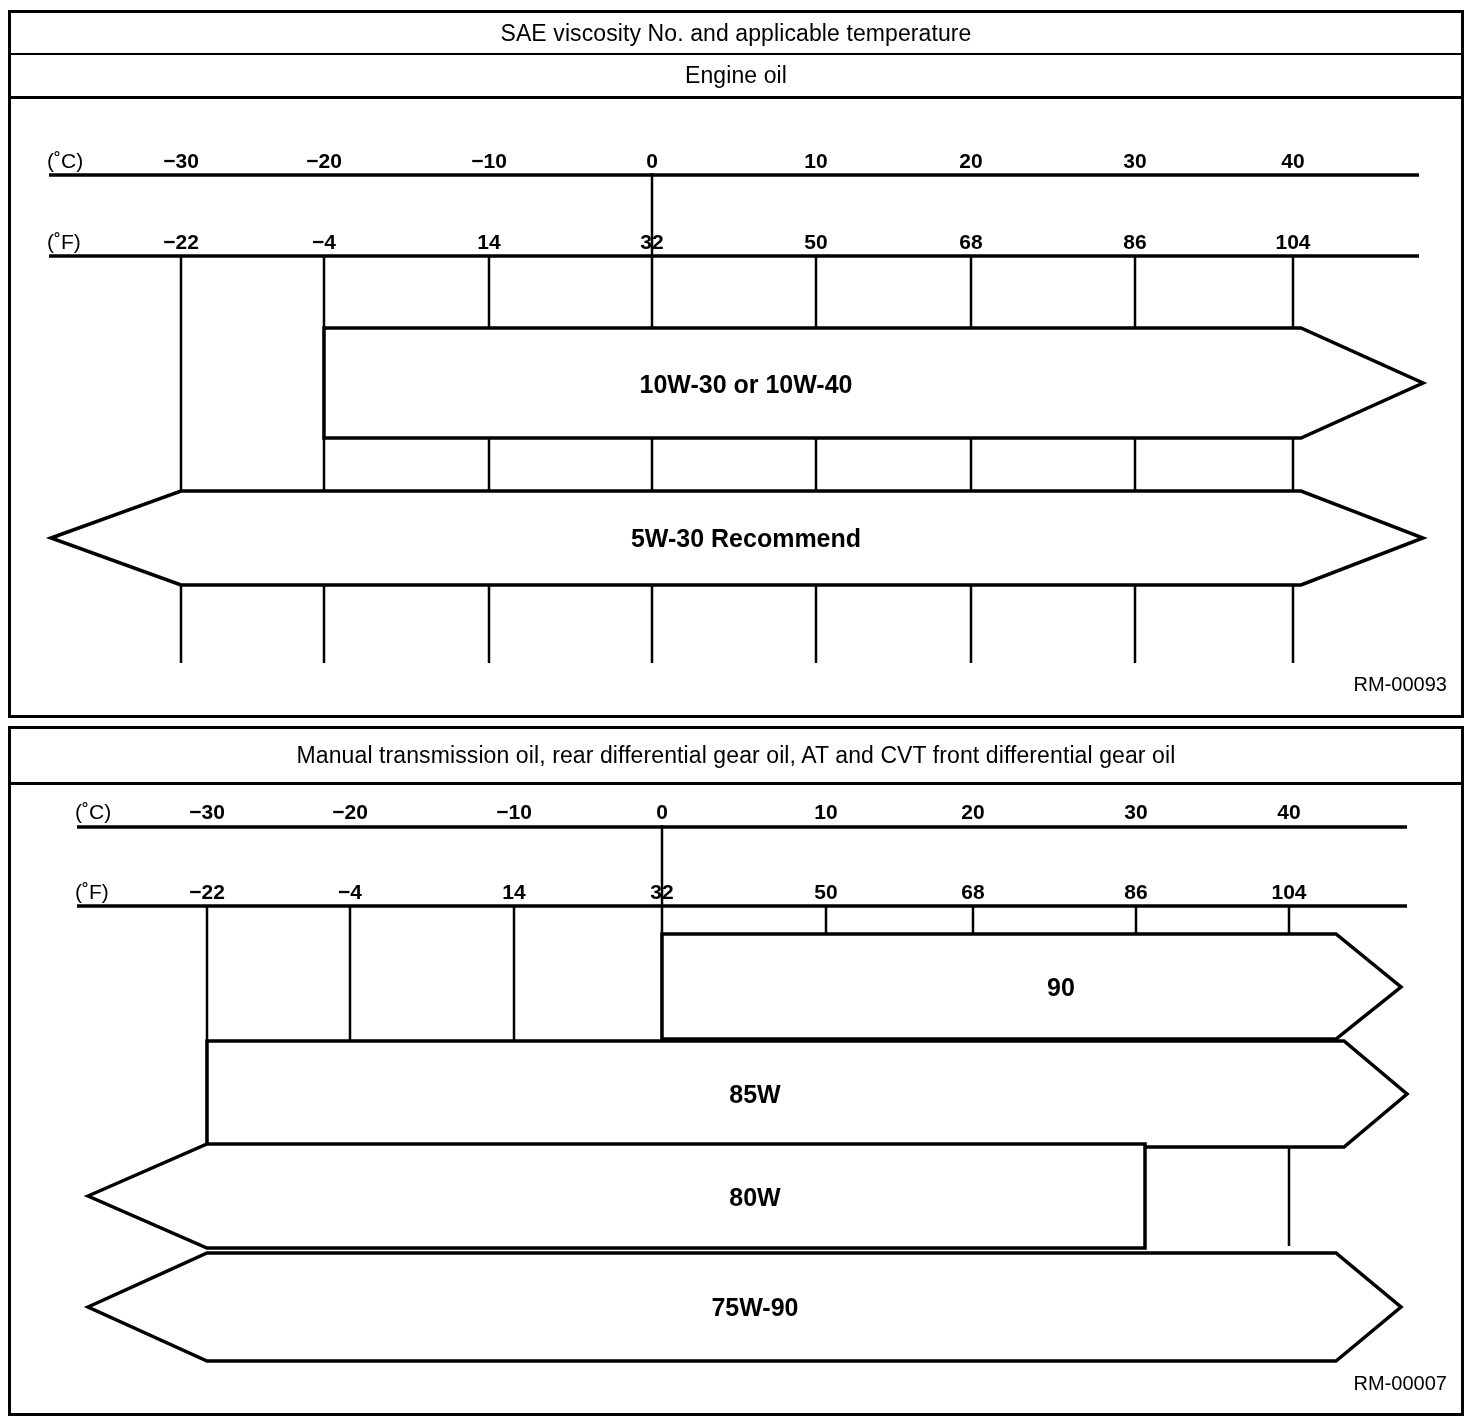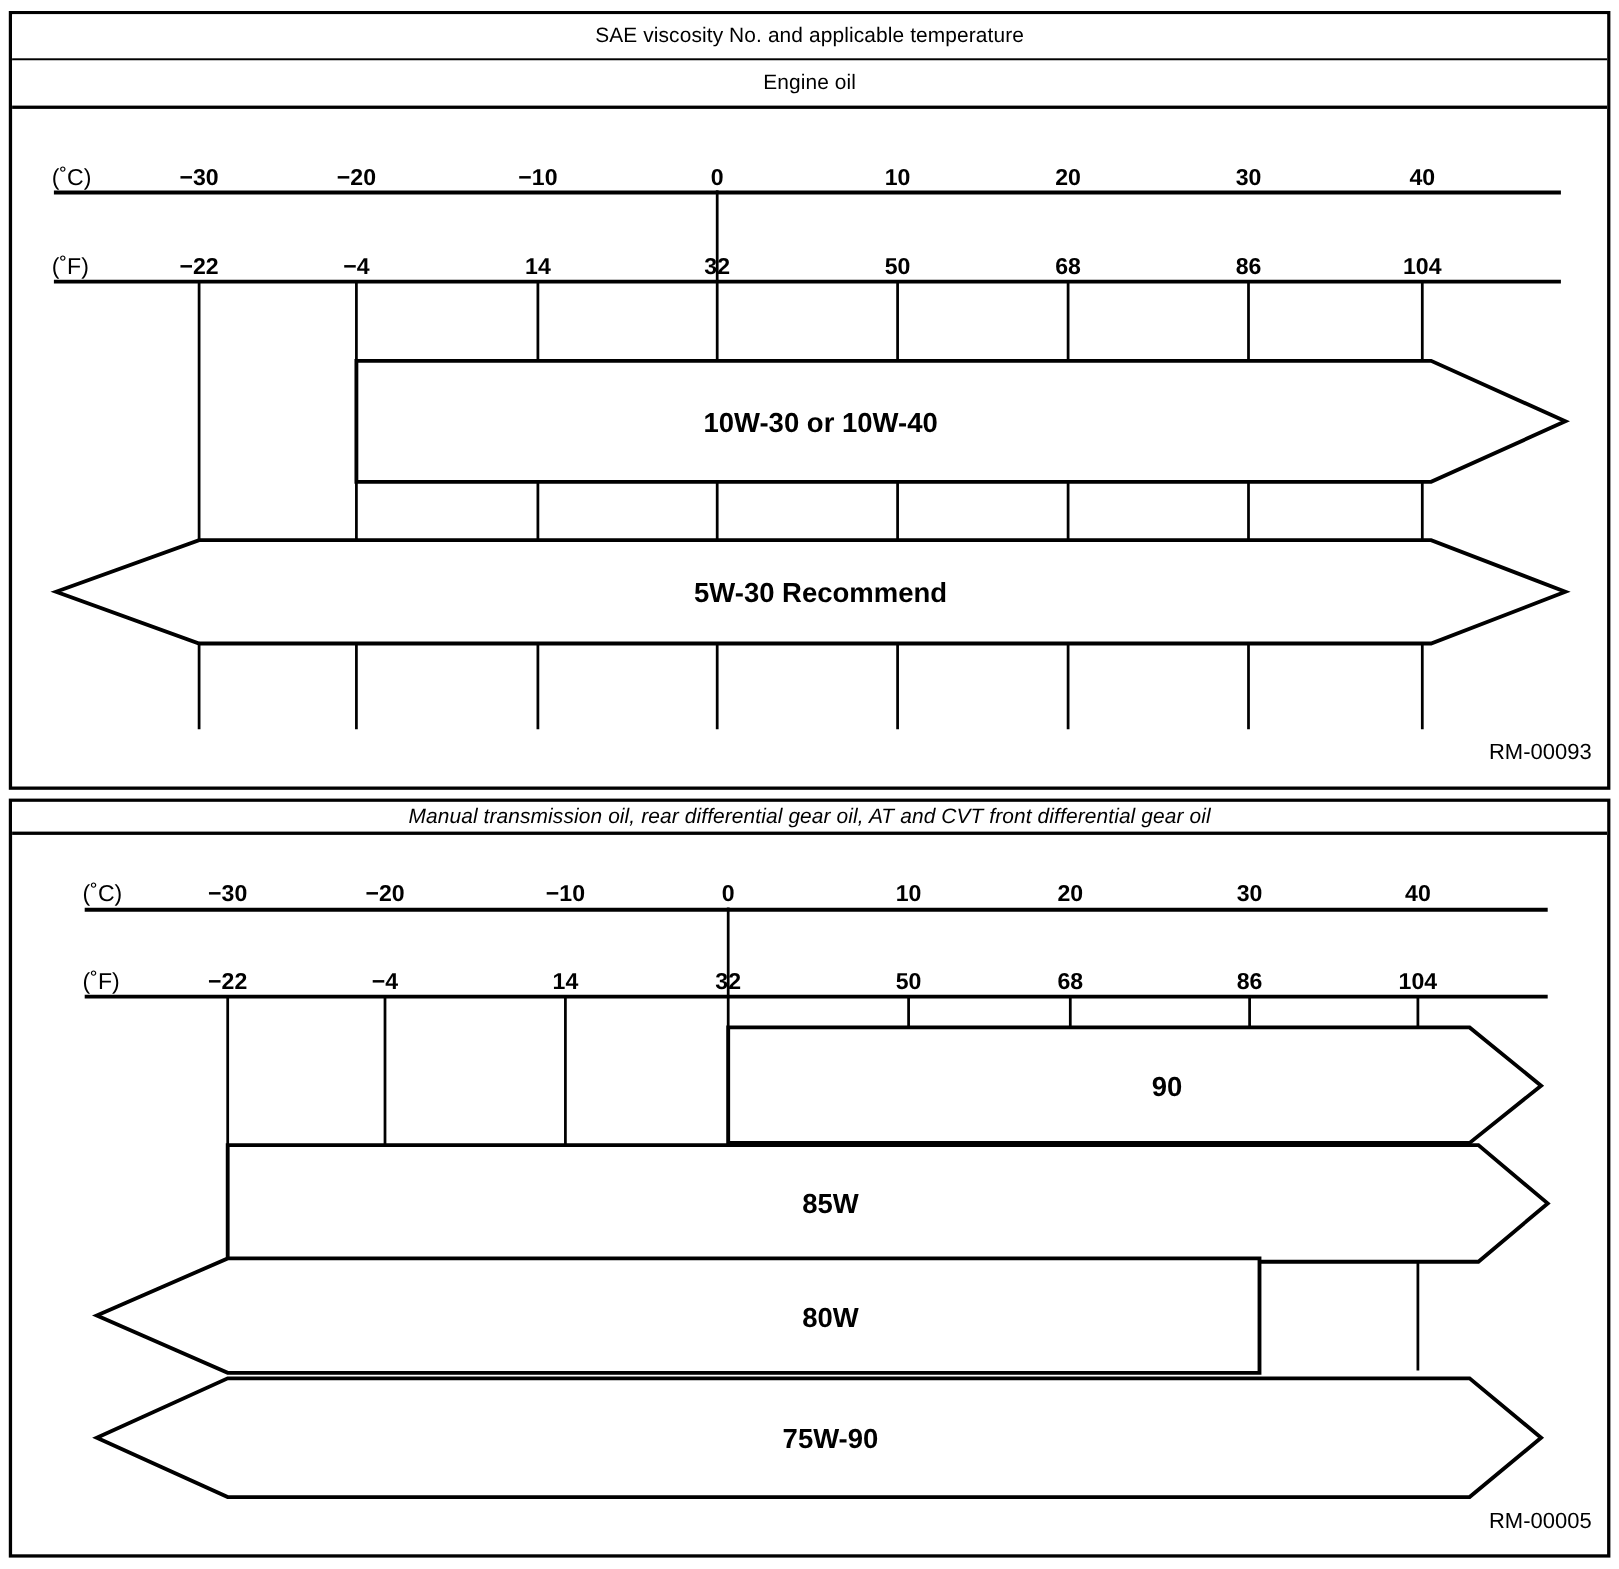--- a/index.html
+++ b/index.html
@@ -27,21 +27,21 @@
     background: #fff;
   }
   .banner {
     position: absolute;
     left: 0;
     width: 100%;
     box-sizing: border-box;
     display: flex;
     align-items: center;
     justify-content: center;
-    font-size: 19px;
+    font-size: 23px;
     letter-spacing: 0.1px;
     color: #000;
     background: #fff;
   }
   .banner.thin-bottom { border-bottom: 2px solid #000; }
   .banner.thick-bottom { border-bottom: 3px solid #000; }
 
   
   .chart {
     position: absolute;
@@ -131,21 +131,21 @@
       </svg>
     </div>
 
     <div class="code-label" style="right:14px; top:660px;">
       <span>RM-00093</span>
     </div>
   </div>
 
   <div class="outer-frame" style="left:8px; top:726px; width:1456px; height:690px;">
 
-    <div class="banner thick-bottom" style="top:0; height:30px;font-style:italic;">
+    <div class="banner thick-bottom" style="top:0; height:56px;">
       <span>Manual transmission oil, rear differential gear oil, AT and CVT front differential gear oil</span>
     </div>
 
     <div class="chart">
       <svg width="1450" height="684" viewBox="0 0 1450 684" xmlns="http://www.w3.org/2000/svg">
         <g fill="none" stroke="#000" stroke-linecap="butt">
 
           <g stroke-width="2.5">
             <line x1="196" y1="177" x2="196" y2="517"></line>
             <line x1="339" y1="177" x2="339" y2="517"></line>
@@ -199,17 +199,17 @@
         <g font-family="Liberation Sans, sans-serif" font-size="25" font-weight="bold" fill="#000" text-anchor="middle">
           <text x="1050" y="267">90</text>
           <text x="744" y="374">85W</text>
           <text x="744" y="477">80W</text>
           <text x="744" y="587">75W-90</text>
         </g>
       </svg>
     </div>
 
     <div class="code-label" style="right:14px; top:643px;">
-      <span>RM-00005</span>
+      <span>RM-00007</span>
     </div>
   </div>
 
 </div>
 
 </body></html>

